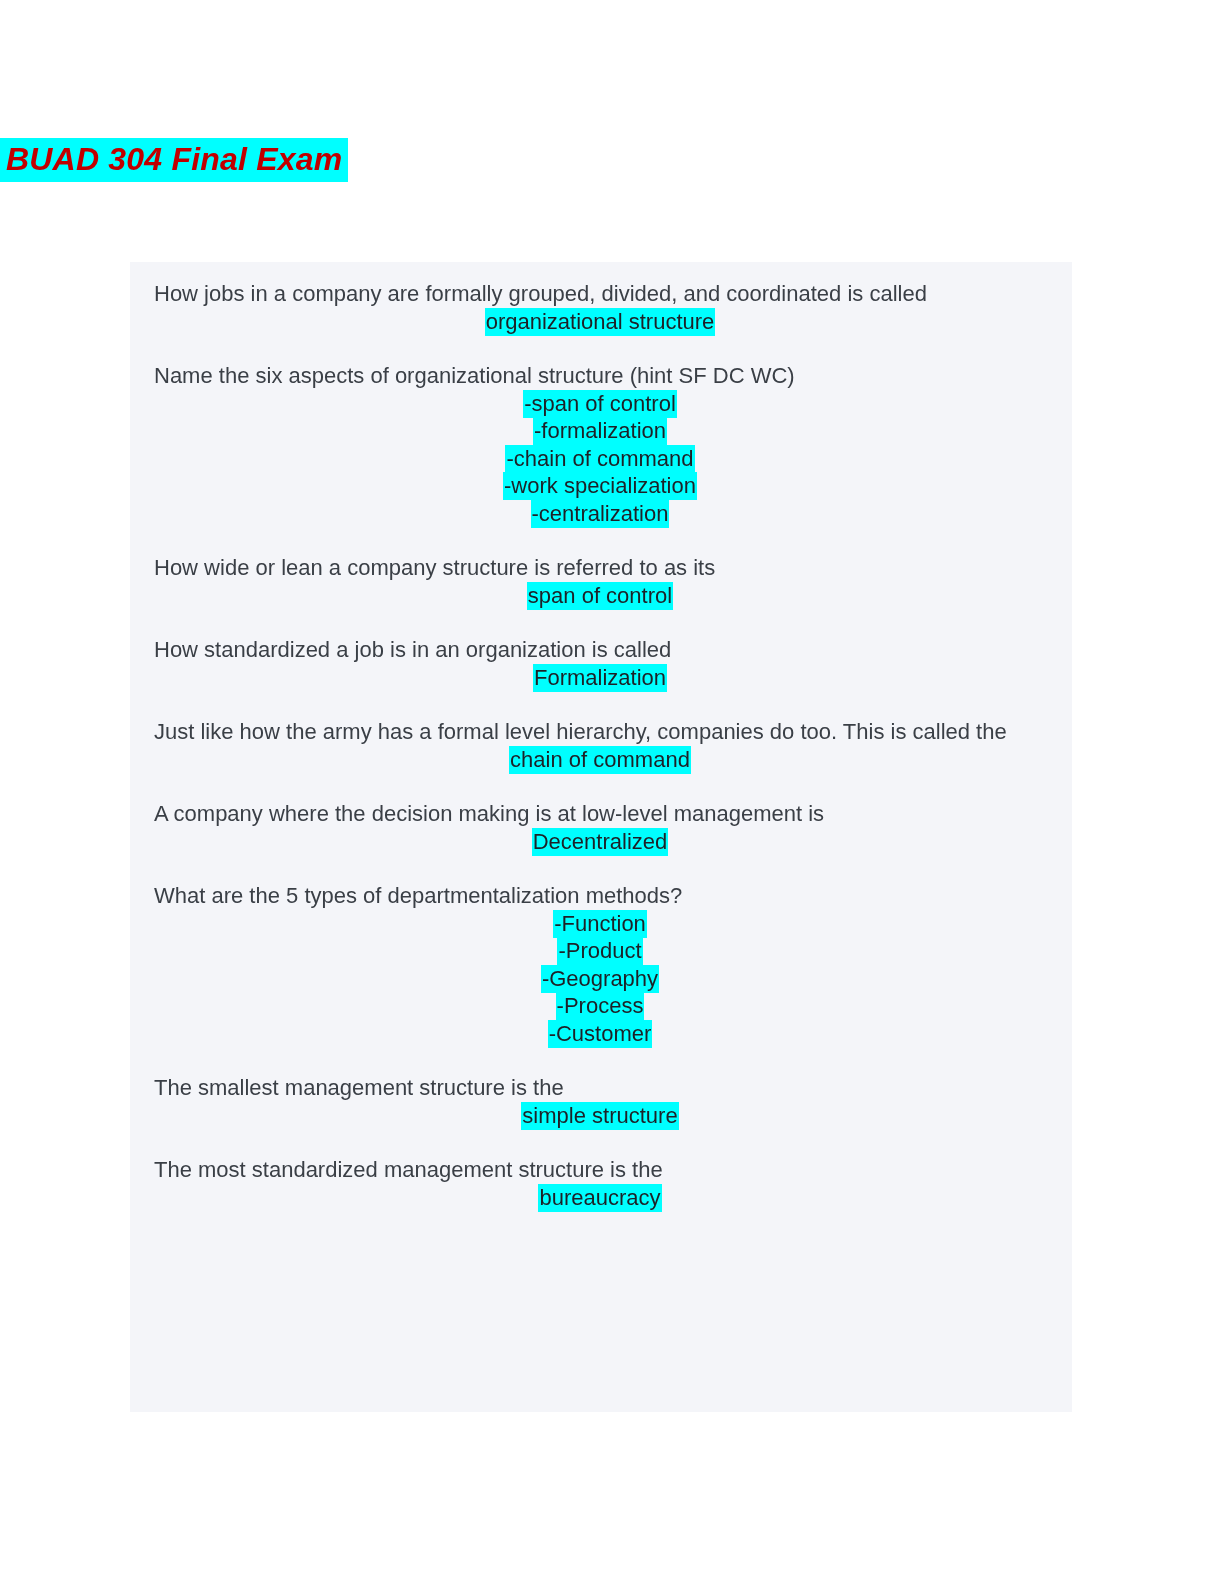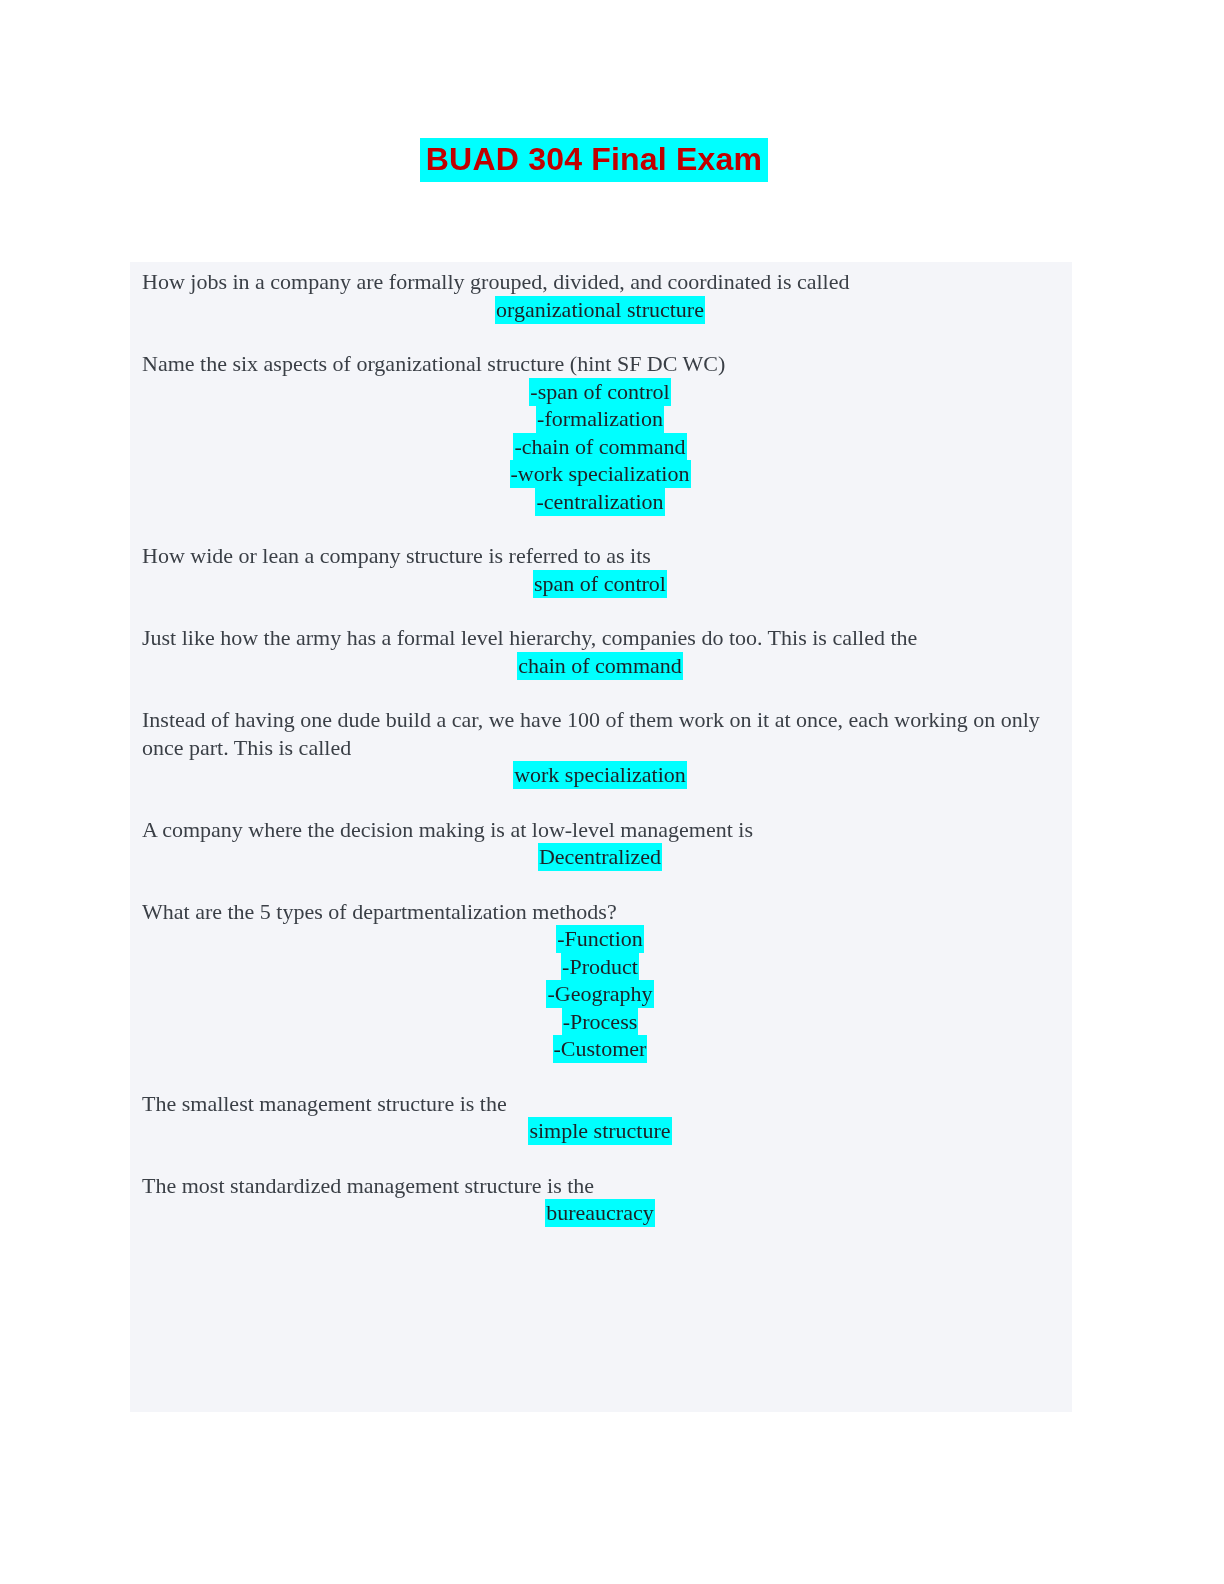--- a/index.html
+++ b/index.html
@@ -22,21 +22,22 @@
     background: #ffffff;
     overflow: hidden;
   }
 
   
   .title-wrap {
     position: absolute;
     top: 138px;
     left: 0;
     width: 1188px;
-    text-align: center;
+    text-align: left;
+    font-style: italic;
   }
   .doc-title {
     display: inline-block;
     font-size: 32px;
     line-height: 40px;
     font-weight: bold;
     color: #c00000;
     background: #00ffff;
     padding: 1px 6px 3px 6px;
     letter-spacing: 0.2px;
@@ -50,22 +51,21 @@
     top: 262px;
     width: 942px;
     min-height: 1150px;
     background: #f4f5f9;
     padding: 0;
     box-sizing: border-box;
   }
 
   .qa-list {
     padding: 6px 0 18px 0;
-    margin: 0;
-    font-family: Liberation Serif, serif;
+    margin: 12px;
   }
 
   .qa-block {
     margin: 0 0 27px 0;
     padding: 0 14px 0 12px;
   }
   .qa-block:last-child {
     margin-bottom: 0;
   }
 
@@ -117,26 +117,26 @@
           <p class="a-line"><span class="hl">-formalization</span></p>
           <p class="a-line"><span class="hl">-chain of command</span></p>
           <p class="a-line"><span class="hl">-work specialization</span></p>
           <p class="a-line"><span class="hl">-centralization</span></p>
         </div>
         <div class="qa-block">
           <p class="q-line">How wide or lean a company structure is referred to as its</p>
           <p class="a-line"><span class="hl">span of control</span></p>
         </div>
         <div class="qa-block">
+          <p class="q-line">How standardized a job is in an organization is called</p>
+          <p class="a-line"><span class="hl">Formalization</span></p>
+        </div>
+        <div class="qa-block">
           <p class="q-line">Just like how the army has a formal level hierarchy, companies do too. This is called the</p>
           <p class="a-line"><span class="hl">chain of command</span></p>
-        </div>
-        <div class="qa-block">
-          <p class="q-line">Instead of having one dude build a car, we have 100 of them work on it at once, each working on only once part. This is called</p>
-          <p class="a-line"><span class="hl">work specialization</span></p>
         </div>
         <div class="qa-block">
           <p class="q-line">A company where the decision making is at low-level management is</p>
           <p class="a-line"><span class="hl">Decentralized</span></p>
         </div>
         <div class="qa-block">
           <p class="q-line">What are the 5 types of departmentalization methods?</p>
           <p class="a-line"><span class="hl">-Function</span></p>
           <p class="a-line"><span class="hl">-Product</span></p>
           <p class="a-line"><span class="hl">-Geography</span></p>

